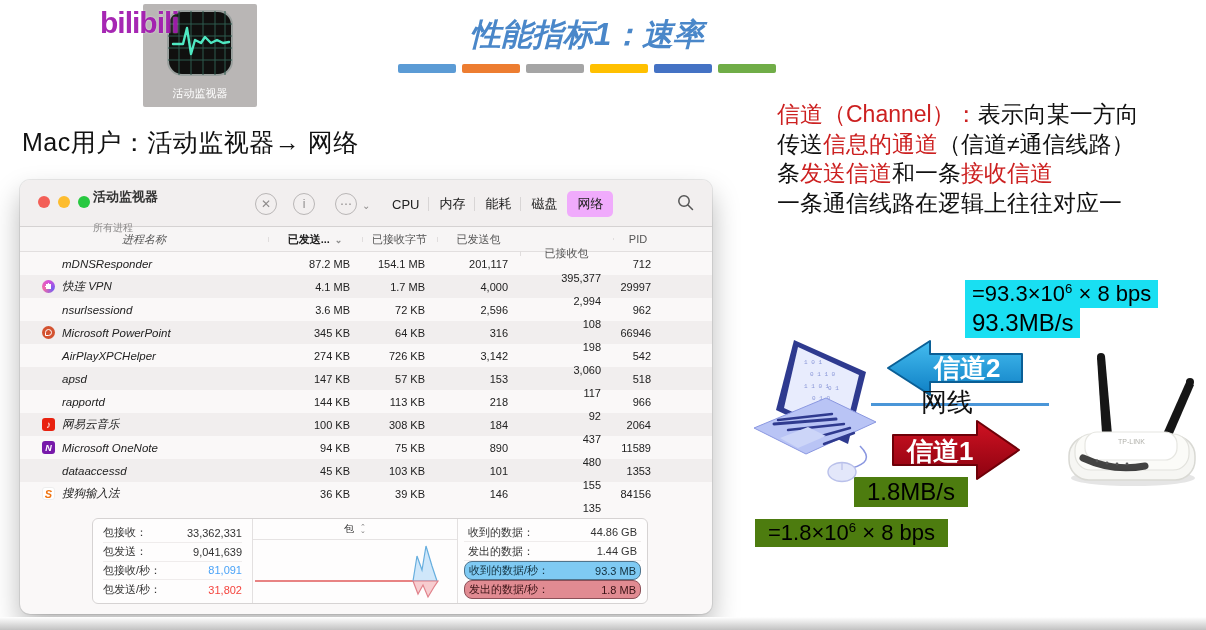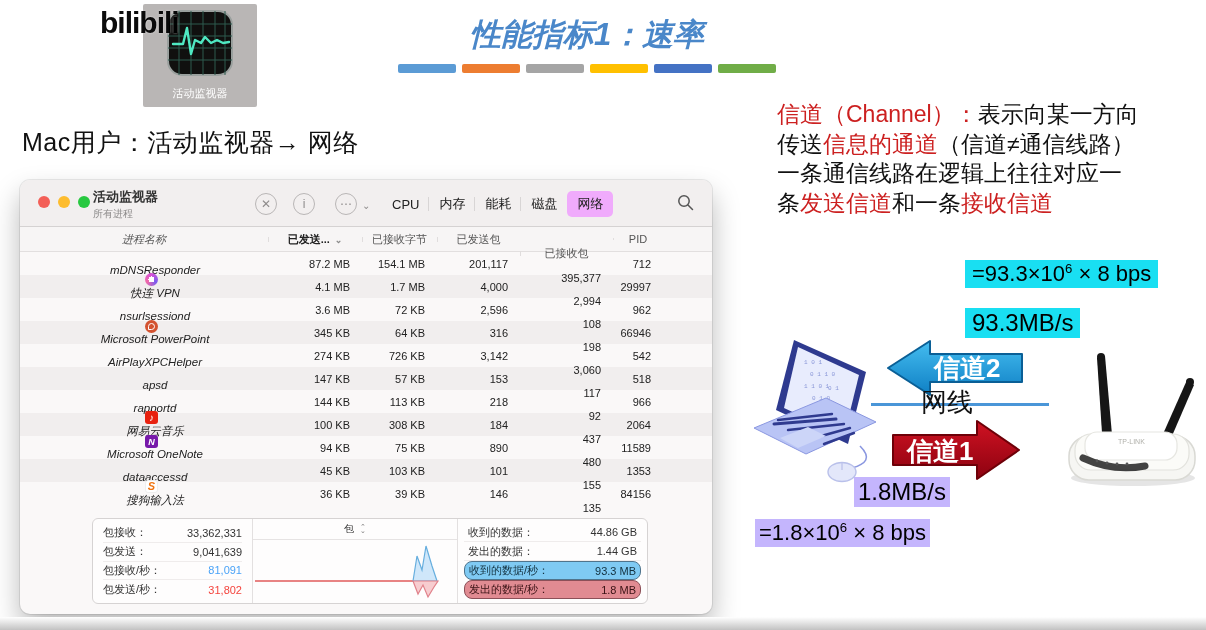--- a/index.html
+++ b/index.html
@@ -8,21 +8,21 @@
   .page { position:absolute; inset:0; background:#fff; }
 
   
   .watermark { position:absolute; left:0; top:6px; z-index:30; display:flex; align-items:center; }
   .wm-blur { width:92px; height:26px; margin-right:8px;
     background:
       linear-gradient(#fff,#fff) 0 4px/20px 18px no-repeat,
       linear-gradient(#fff,#fff) 26px 2px/28px 22px no-repeat,
       linear-gradient(#fff,#fff) 60px 5px/30px 16px no-repeat;
     filter: blur(4px); opacity:.85; }
-  .wm-logo { color:#000000; font-size:30px; font-weight:800; letter-spacing:-1px;
+  .wm-logo { color:#a21caf; font-size:30px; font-weight:800; letter-spacing:-1px;
     filter: blur(.7px); opacity:.95; text-shadow:0 0 2px rgba(255,255,255,.7); }
 
   
   .appcard { position:absolute; left:143px; top:4px; width:114px; height:103px; background:#b9b6b5; border-radius:2px; z-index:10; }
   .appcard svg { position:absolute; left:24px; top:6px; }
   .appcard .applabel { position:absolute; left:0; right:0; bottom:6px; text-align:center; color:#fff; font-size:11px; }
 
   .subtitle { position:absolute; left:22px; top:126px; font-size:25px; color:#111; letter-spacing:.5px; }
 
   
@@ -36,21 +36,21 @@
 
   
   .window { position:absolute; left:20px; top:180px; width:692px; height:434px; background:#faf8f8;
     border-radius:10px; box-shadow:0 14px 28px rgba(0,0,0,.28), 0 0 0 1px rgba(0,0,0,.08); overflow:hidden; }
   .titlebar { position:relative; height:47px; background:#f2efef; border-bottom:1px solid #d5d2d2; }
   .lights { position:absolute; left:18px; top:16px; display:flex; gap:8px; }
   .light { width:12px; height:12px; border-radius:50%; }
   .light.red { background:#f35f57; } .light.yellow { background:#fdbc2e; } .light.green { background:#28c840; }
   .apptitle { position:absolute; left:73px; top:8px; }
   .apptitle .t1 { font-size:13px; font-weight:bold; color:#333; }
-  .apptitle .t2 { font-size:10px; color:#8c8a8a; margin-top:1px; }
+  .apptitle .t2 { font-size:10px; color:#8c8a8a; margin-top:15px; }
   .tool-ico { position:absolute; top:13px; width:22px; height:22px; border:1.3px solid #b9b6b6; border-radius:50%;
     color:#8f8c8c; font-size:12px; display:flex; align-items:center; justify-content:center; }
   .tool-chev { position:absolute; top:20px; font-size:10px; color:#8f8c8c; }
   .segctl { position:absolute; left:362px; top:11px; height:26px; display:flex; align-items:center; }
   .seg { font-size:13px; color:#222; padding:4px 10px; border-radius:5px; position:relative; }
   .seg + .seg::before { content:""; position:absolute; left:-1px; top:6px; bottom:6px; width:1px; background:#d8d5d5; }
   .seg.active { background:#f0abfc; }
   .seg.active::before, .seg.active + .seg::before { background:transparent; }
   .search-ico { position:absolute; right:18px; top:14px; }
 
@@ -58,21 +58,21 @@
   .thead { display:flex; height:25px; align-items:center; background:#f7f5f5; border-bottom:1px solid #e2dfdf; font-size:11px; color:#555; }
   .hcell { text-align:center; position:relative; }
   .hcell + .hcell::before { content:""; position:absolute; left:0; top:5px; bottom:5px; width:1px; background:#e0dddd; }
   .hcell.sorted { font-weight:bold; color:#222; }
   .sortchev { margin-left:5px; font-size:9px; color:#888; }
   .c0 { width:248px;font-style:italic; } .c1 { width:94px; } .c2 { width:75px; } .c3 { width:83px; } .c4 { width:93px;margin-top:28px; } .c5 { width:50px; }
   .tbody { }
   .trow { display:flex; height:23px; align-items:center; font-size:11.5px; color:#222; }
   .trow.alt { background:#f1eeee; }
   .cell.num { text-align:right; padding-right:12px; font-size:11px; }
-  .namecell { display:flex; align-items:center; padding-left:22px;flex-direction:column; }
+  .namecell { display:flex; align-items:center; padding-left:22px; }
   .app-icon { width:13px; height:13px; border-radius:3px; margin-right:7px; flex:0 0 13px;
     display:flex; align-items:center; justify-content:center; font-size:9px; color:#fff; font-weight:bold; }
   .app-icon.spacer { background:transparent; }
   .app-icon.kuailian-vpn { border-radius:50%; background:radial-gradient(circle at 50% 50%, #fff 0 3px, transparent 3px), conic-gradient(#d650d8,#7a5cf0,#f06aa8,#d650d8); }
   .app-icon.powerpoint { border-radius:50%; background:#d35230; }
   .app-icon.powerpoint::after { content:""; width:5px; height:5px; border:1.5px solid #fff; border-radius:50% 50% 50% 0; }
   .app-icon.netease-music { background:#e8210f; font-size:10px; }
   .app-icon.onenote { background:#7719aa; font-size:9px; }
   .app-icon.sogou { background:#fff; border:1px solid #eee; color:#f07410; font-size:11px; }
 
@@ -86,21 +86,21 @@
   .sp-mid { width:205px; border-right:1px solid #e3e0e0; position:relative; }
   .pkg-select { height:21px; border-bottom:1px solid #e6e3e3; display:flex; align-items:center; justify-content:center; gap:6px; font-size:10px; color:#333; }
   .updown { display:flex; flex-direction:column; line-height:4px; font-size:7px; color:#777; }
   .sp-right { flex:1; padding:4px 6px; display:flex; flex-direction:column; justify-content:space-between; }
   .sp-right .stat-row { padding:0 4px; }
   .sp-right .stat-row.hl-blue { background:#7fcaf3; border:1.6px solid #50748c; border-radius:8px; color:#12303e; }
   .sp-right .stat-row.hl-red  { background:#e18b92; border:1.6px solid #8c5058; border-radius:8px; color:#3a1215; }
 
   
   .hl-cyan { position:absolute; background:#19dff2; color:#000; padding:1px 7px; font-size:22px; white-space:nowrap; }
-  .hl-redbg { position:absolute; background:#c4b5fd; color:#000; padding:1px 4px; font-size:22px; white-space:nowrap; }
+  .hl-redbg { position:absolute; background:#4d7c0f; color:#000; padding:1px 13px; font-size:22px; white-space:nowrap; }
   sup { font-size:.6em; }
   .arrow-wrap { position:absolute; }
   .arrow-label { position:absolute; color:#fff; font-size:26px; font-weight:bold; white-space:nowrap; }
   .cable-line { position:absolute; left:871px; top:403px; width:178px; height:3px; background:#4a96d8; }
   .cable-label { position:absolute; left:921px; top:385px; font-size:26px; color:#111; }
   .laptop { position:absolute; left:748px; top:332px; }
   .router { position:absolute; left:1063px; top:328px; }
 
   .bottom-strip { position:absolute; left:0; bottom:0; width:100%; height:13px;
     background:linear-gradient(#ffffff, #c2c2c2); }
@@ -135,22 +135,22 @@
       <span class="title-bar-seg" style="background: rgb(237, 125, 49);"></span>
       <span class="title-bar-seg" style="background: rgb(165, 165, 165);"></span>
       <span class="title-bar-seg" style="background: rgb(255, 192, 0);"></span>
       <span class="title-bar-seg" style="background: rgb(68, 114, 196);"></span>
       <span class="title-bar-seg" style="background: rgb(112, 173, 71);"></span>
     </div>
 
   <div class="definition" id="definition">
       <div class="def-line"><span class="red">信道（Channel）：</span><span>表示向某一方向</span></div>
       <div class="def-line"><span>传送</span><span class="red">信息的通道</span><span>（信道≠通信线路）</span></div>
+      <div class="def-line"><span>条</span><span class="red">发送信道</span><span>和一条</span><span class="red">接收信道</span></div>
       <div class="def-line"><span>一条通信线路在逻辑上往往对应一</span></div>
-      <div class="def-line"><span>条</span><span class="red">发送信道</span><span>和一条</span><span class="red">接收信道</span></div>
     </div>
 
   <div class="window">
     <div class="titlebar">
       <div class="lights">
         <span class="light red"></span>
         <span class="light yellow"></span>
         <span class="light green"></span>
       </div>
       <div class="apptitle">
@@ -353,21 +353,21 @@
             <span class="svalue">93.3 MB</span>
           </div>
           <div class="stat-row hl-red">
             <span class="slabel">发出的数据/秒：</span>
             <span class="svalue">1.8 MB</span>
           </div>
         </div>
     </div>
   </div>
 
-  <div class="hl-cyan" style="left:965px; top:260px;">
+  <div class="hl-cyan" style="left:965px; top:280px;">
     <span>=93.3×10</span><sup>6</sup><span> × 8 bps</span>
   </div>
   <div class="hl-cyan" style="left:965px; top:308px; font-size:24px;">93.3MB/s</div>
 
   <div class="arrow-wrap" style="left:886px; top:338px;">
     <svg width="138" height="60" viewBox="0 0 138 60">
       <defs>
           <linearGradient id="bluegrad" x1="0" y1="0" x2="0" y2="1">
         <stop offset="0" stop-color="#45bdf0"></stop>
             <stop offset="1" stop-color="#0e7fc4"></stop>

